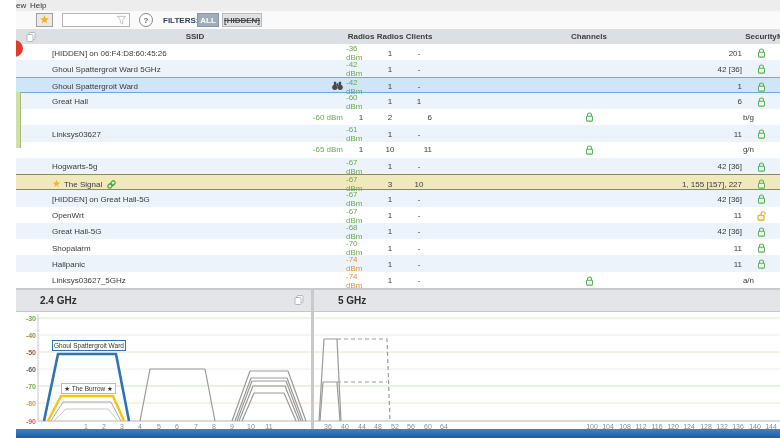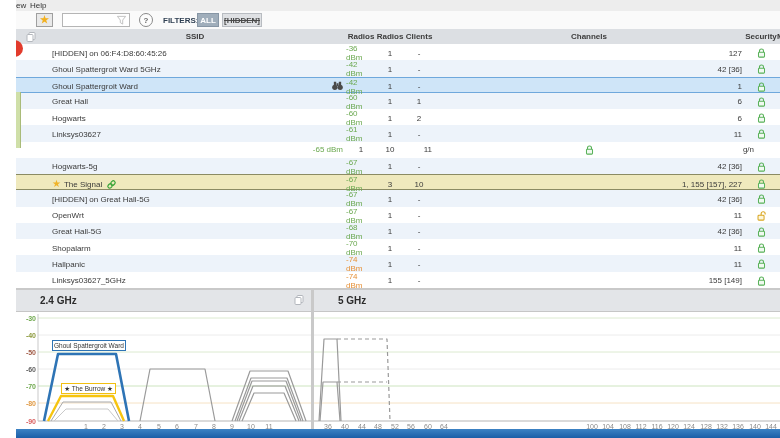--- a/index.html
+++ b/index.html
@@ -118,21 +118,21 @@
 
   <div id="rows">
       <div class="trow grid">
         <div class="c c-center"></div>
         <div class="c c-ssid">
           <span>[HIDDEN] on 06:F4:D8:60:45:26</span>
         </div>
         <div class="c c-signal sig-good">-36 dBm</div>
         <div class="c c-center">1</div>
         <div class="c c-center">-</div>
-        <div class="c c-channels">127</div>
+        <div class="c c-channels">201</div>
         <div class="c c-center">
           <svg width="11" height="12" viewBox="0 0 12 13">
             <path d="M3.8,5.8 V4.3 a2.2,2.2 0 0 1 4.4,0 V5.8" fill="none" stroke="#58b158" stroke-width="1.2"></path>
             <rect x="2.7" y="5.8" width="6.6" height="5.2" rx="0.9" fill="#f0f9f0" stroke="#58b158" stroke-width="1.1"></rect>
           </svg>
         </div>
         <div class="c c-mode">a/n</div>
       </div>
       <div class="trow grid alt">
         <div class="c c-center"></div>
@@ -185,23 +185,20 @@
         <div class="c c-center">
           <svg width="11" height="12" viewBox="0 0 12 13">
             <path d="M3.8,5.8 V4.3 a2.2,2.2 0 0 1 4.4,0 V5.8" fill="none" stroke="#58b158" stroke-width="1.2"></path>
             <rect x="2.7" y="5.8" width="6.6" height="5.2" rx="0.9" fill="#f0f9f0" stroke="#58b158" stroke-width="1.1"></rect>
           </svg>
         </div>
         <div class="c c-mode">b/g</div>
       </div>
       <div class="trow grid">
         <div class="c c-center"></div>
-        <div class="c c-ssid">
-          <span>Hogwarts</span>
-        </div>
         <div class="c c-signal sig-good">-60 dBm</div>
         <div class="c c-center">1</div>
         <div class="c c-center">2</div>
         <div class="c c-channels">6</div>
         <div class="c c-center">
           <svg width="11" height="12" viewBox="0 0 12 13">
             <path d="M3.8,5.8 V4.3 a2.2,2.2 0 0 1 4.4,0 V5.8" fill="none" stroke="#58b158" stroke-width="1.2"></path>
             <rect x="2.7" y="5.8" width="6.6" height="5.2" rx="0.9" fill="#f0f9f0" stroke="#58b158" stroke-width="1.1"></rect>
           </svg>
         </div>
@@ -367,21 +364,20 @@
         <div class="c c-mode">b/g</div>
       </div>
       <div class="trow grid">
         <div class="c c-center"></div>
         <div class="c c-ssid">
           <span>Linksys03627_5GHz</span>
         </div>
         <div class="c c-signal sig-low">-74 dBm</div>
         <div class="c c-center">1</div>
         <div class="c c-center">-</div>
-        <div class="c c-channels">155 [149]</div>
         <div class="c c-center">
           <svg width="11" height="12" viewBox="0 0 12 13">
             <path d="M3.8,5.8 V4.3 a2.2,2.2 0 0 1 4.4,0 V5.8" fill="none" stroke="#58b158" stroke-width="1.2"></path>
             <rect x="2.7" y="5.8" width="6.6" height="5.2" rx="0.9" fill="#f0f9f0" stroke="#58b158" stroke-width="1.1"></rect>
           </svg>
         </div>
         <div class="c c-mode">a/n</div>
       </div>
     </div>
 

